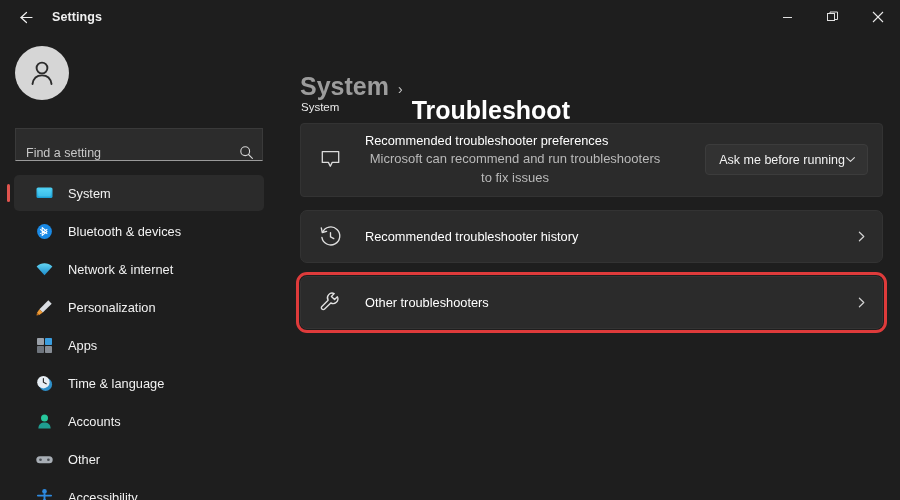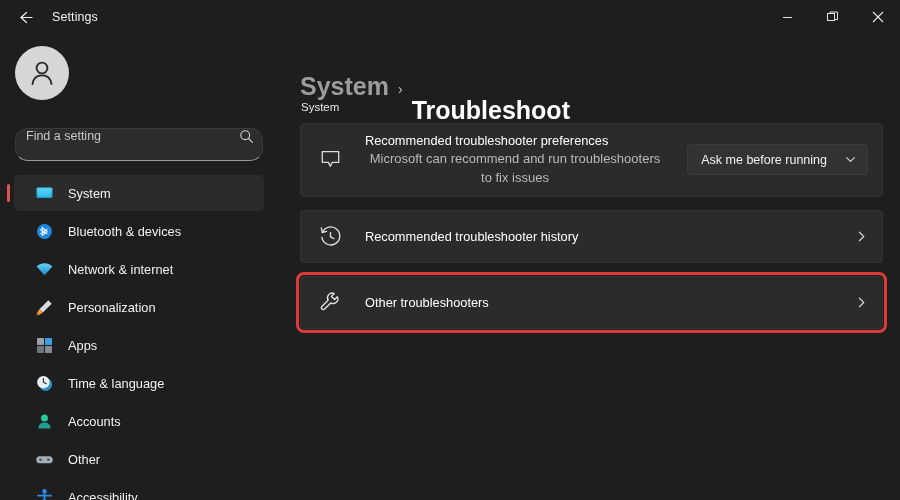--- a/index.html
+++ b/index.html
@@ -43,20 +43,21 @@
     justify-content: center;
     border-radius: 4px;
     cursor: pointer;
   }
 
   .titlebar-title {
     font-size: 12.5px;
     color: #f0f0f0;
     margin-left: 10px;
     letter-spacing: 0.1px;
+    font-weight: bold;
   }
 
   .win-controls {
     position: absolute;
     top: 0; right: 0;
     height: 34px;
     display: flex;
   }
   .win-btn {
     width: 45px;
@@ -93,23 +94,23 @@
 
   .search-box {
     position: absolute;
     left: 15px;
     top: 94px;
     width: 248px;
     height: 33px;
     background: #2c2c2c;
     border: 1px solid #3a3a3a;
     border-bottom: 1.5px solid #9a9a9a;
-    border-radius: 13px;
-    display: flex;
-    align-items: flex-start;
+    border-radius: 0;
+    display: flex;
+    align-items: flex-end;
     padding: 0 8px 0 10px;
     cursor: text;
   }
   .search-box input {
     flex: 1;
     background: transparent;
     border: none;
     outline: none;
     color: #e8e8e8;
     font-family: "Liberation Sans", sans-serif;
@@ -220,21 +221,21 @@
     border: 1px solid #333333;
     border-radius: 4px;
     margin-bottom: 13px;
     display: flex;
     align-items: center;
     padding: 0 14px 0 16px;
     position: relative;
   }
   .card.tall { min-height: 68px; padding-top: 8px; padding-bottom: 8px; }
   .card.short { height: 53px; }
-  .card.clickable { cursor: pointer; }
+  .card.clickable { cursor: pointer; border-radius: 7px; }
 
   .card.highlight {
     outline: 3px solid #de3b3b;
     outline-offset: 1px;
     margin-bottom: 10px;
   }
 
   .card-icon {
     width: 26px;
     height: 26px;
@@ -261,21 +262,21 @@
     text-align: center;
   }
 
   .dropdown {
     background: #323232;
     border: 1px solid #3c3c3c;
     border-radius: 4px;
     height: 31px;
     display: flex;
     align-items: center;
-    gap: 18px;
+    gap: 0;
     padding: 0 11px 0 13px;
     cursor: pointer;
     flex: 0 0 auto;
     margin-left: 12px;
   }
   .dropdown-value {
     font-size: 12.5px;
     color: #f2f2f2;
     white-space: nowrap;
   }

